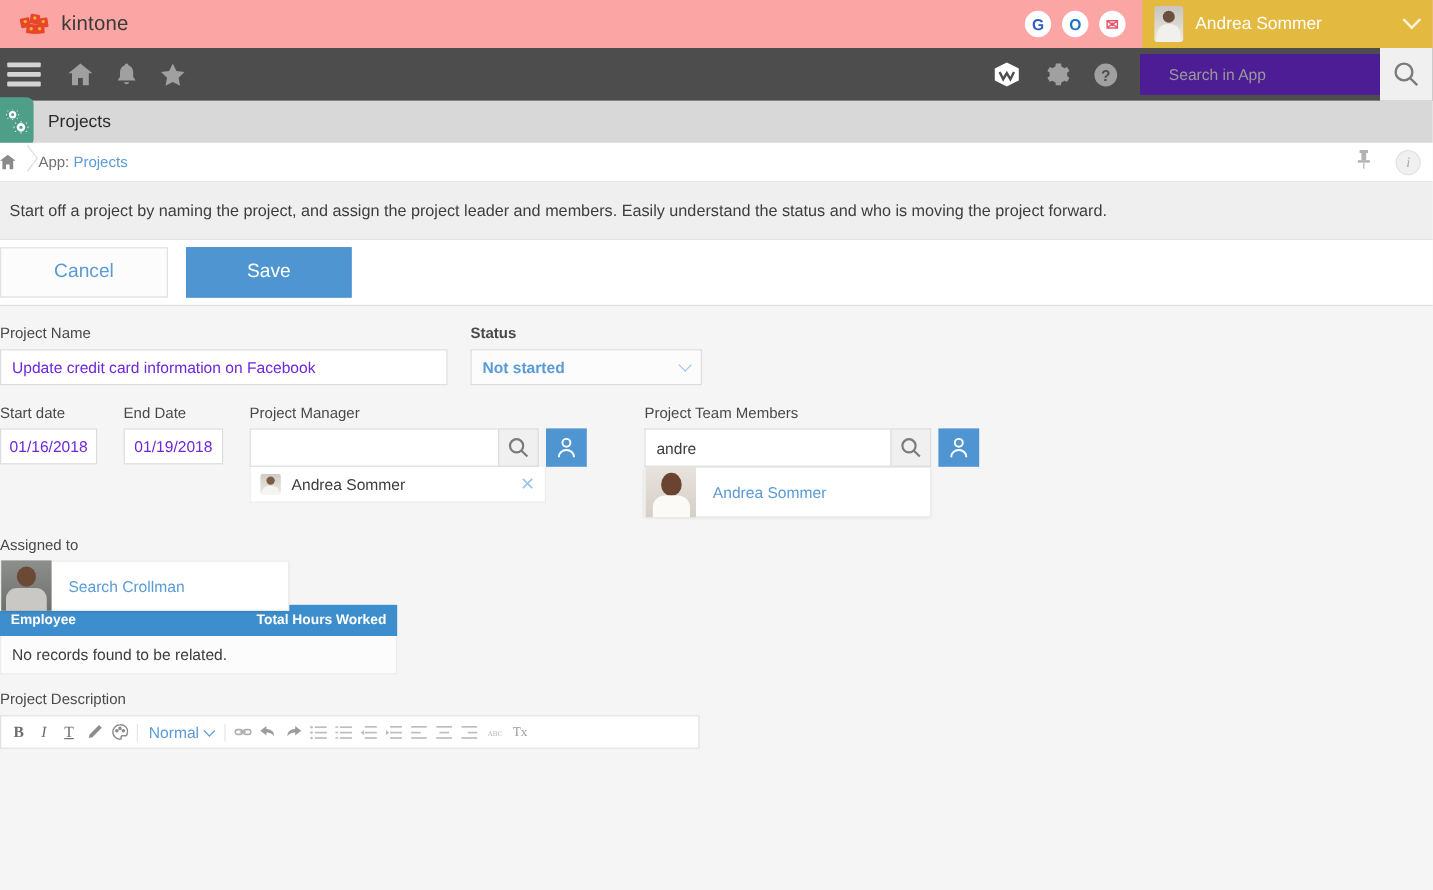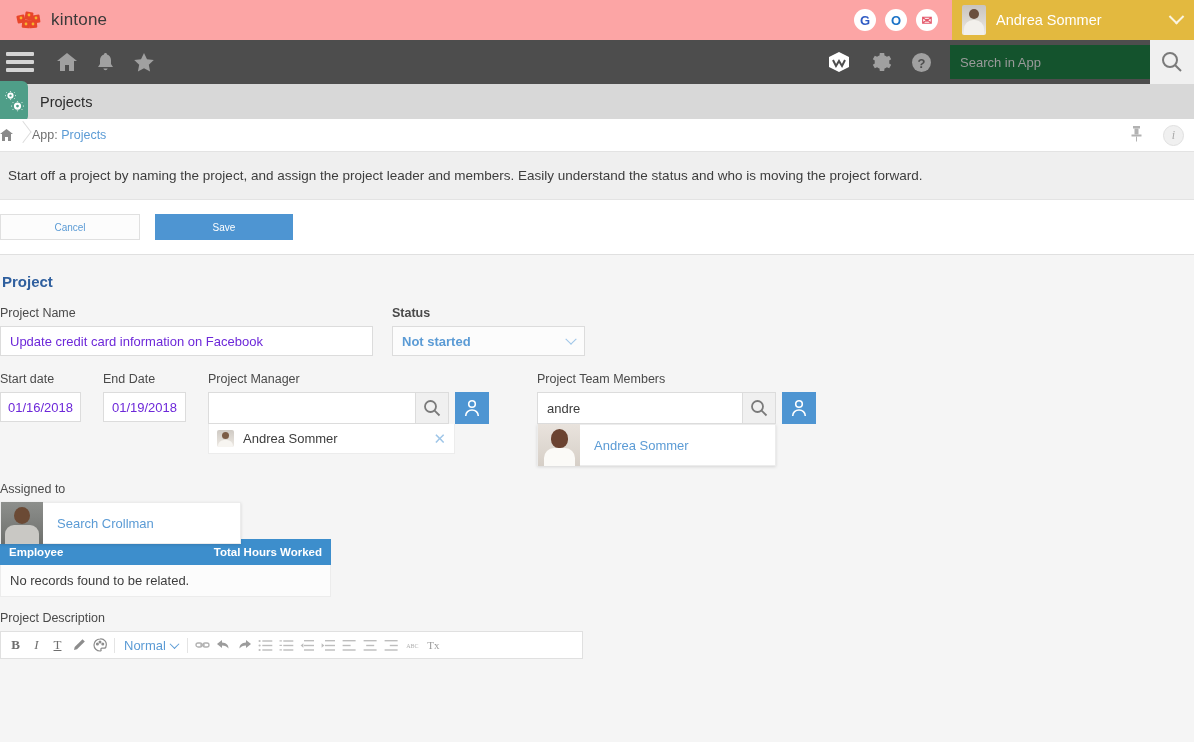--- a/index.html
+++ b/index.html
@@ -62,22 +62,22 @@
     height:44px; background:#4d4d4d; display:flex; align-items:center;
     position:relative;
   }
   .ham { width:34px; padding-left:6px; display:flex; flex-direction:column; gap:4px; cursor:pointer; }
   .ham i { display:block; height:4px; background:#d4d4d4; border-radius:1px; }
   .nav-icons { display:flex; align-items:center; gap:18px; padding-left:22px; }
   .nav-ico { color:#a0a0a0; display:flex; align-items:center; }
   .nav-right { margin-left:auto; display:flex; align-items:center; height:44px; }
   .nav-right-icons { display:flex; align-items:center; gap:19px; padding-right:18px; }
   .searchbox {
-    width:200px; height:34px; background:#14532d; display:flex; align-items:center;
-    padding-left:10px;
+    width:200px; height:34px; background:#4c1d95; display:flex; align-items:center;
+    padding-left:24px;
   }
   .searchbox span { color:#9a9a9a; font-size:13px; }
   .search-btn {
     width:44px; height:44px; background:#f0f0f0;
     display:flex; align-items:center; justify-content:center;
   }
 
   
   .appbar { height:35px; background:#d8d8d8; display:flex; align-items:center; position:relative; }
   .app-tile {
@@ -116,22 +116,22 @@
     padding-left:8px; font-size:13.5px; color:#3d3d3d;
     border-bottom:1px solid #e3e3e3;
   }
 
   
   .actionbar {
     background:#fff; height:55px; display:flex; align-items:center;
     padding-left:0px; gap:15px; border-bottom:1px solid #e0e0e0;
   }
   .btn {
-    height:26px; display:flex; align-items:center; justify-content:center;
-    font-size:10px; cursor:pointer;
+    height:42px; display:flex; align-items:center; justify-content:center;
+    font-size:16px; cursor:pointer;
   }
   .btn-cancel {
     width:140px; background:#fcfcfc; border:1px solid #e0e0e0; color:#5b9bd5;
     margin-left:0;
   }
   .btn-save { width:138px; background:#4e95d2; color:#fff; border:1px solid #4e95d2; }
 
   
   .form { background:#f5f5f5; padding:0 0 0 0; position:relative; height:100%; }
   .sect-title {
@@ -350,21 +350,20 @@
   <span>Start off a project by naming the project, and assign the project leader and members. Easily understand the status and who is moving the project forward.</span>
 </div>
 
 <div class="actionbar">
   <div class="btn btn-cancel">Cancel</div>
   <div class="btn btn-save">Save</div>
 </div>
 
 <div class="form">
 
-  <div class="sect-title">Project</div>
 
   <div class="row" style="margin-top:16px;">
     <div>
       <div class="lbl">Project Name</div>
       <div class="fld-input" style="width:373px;">Update credit card information on Facebook</div>
     </div>
     <div style="margin-left:19px;font-weight:bold;">
       <div class="lbl">Status</div>
       <div class="fld-input" style="width:193px; color:#5b9bd5; background:#fcfcfc; justify-content:space-between;">
         <span>Not started</span>

